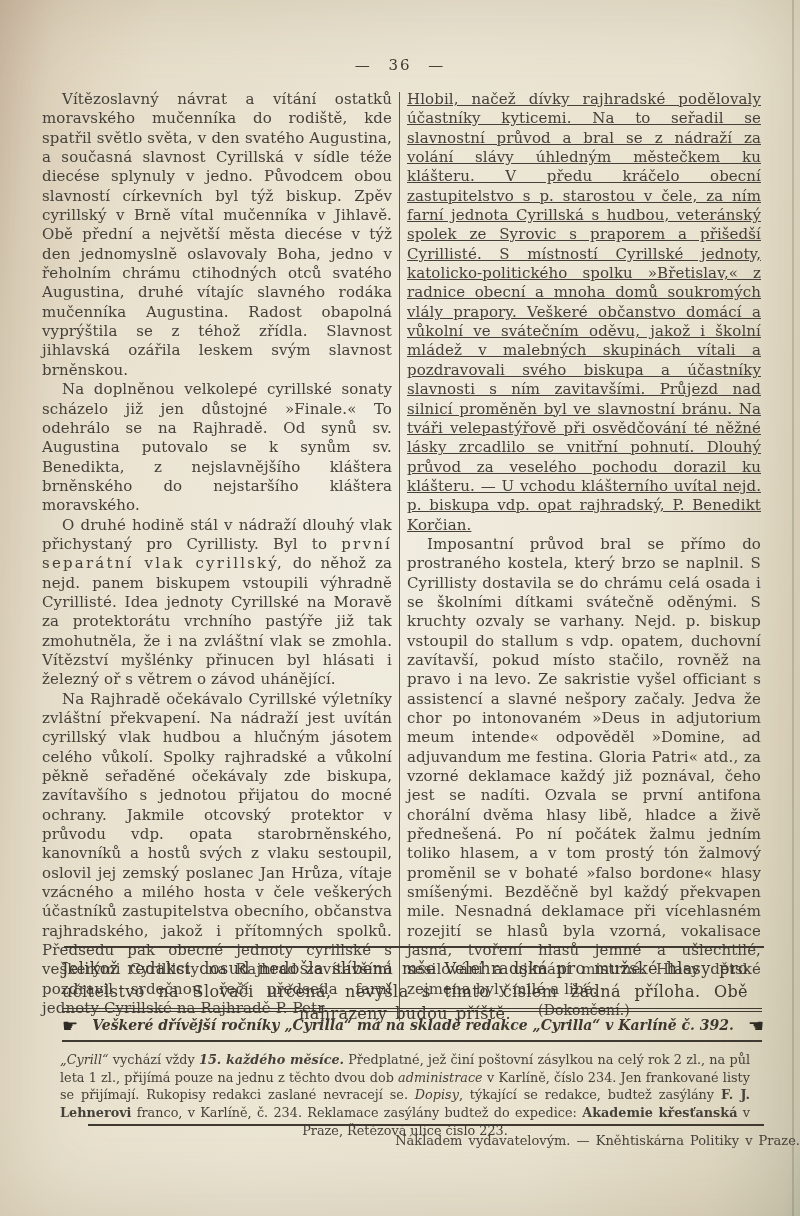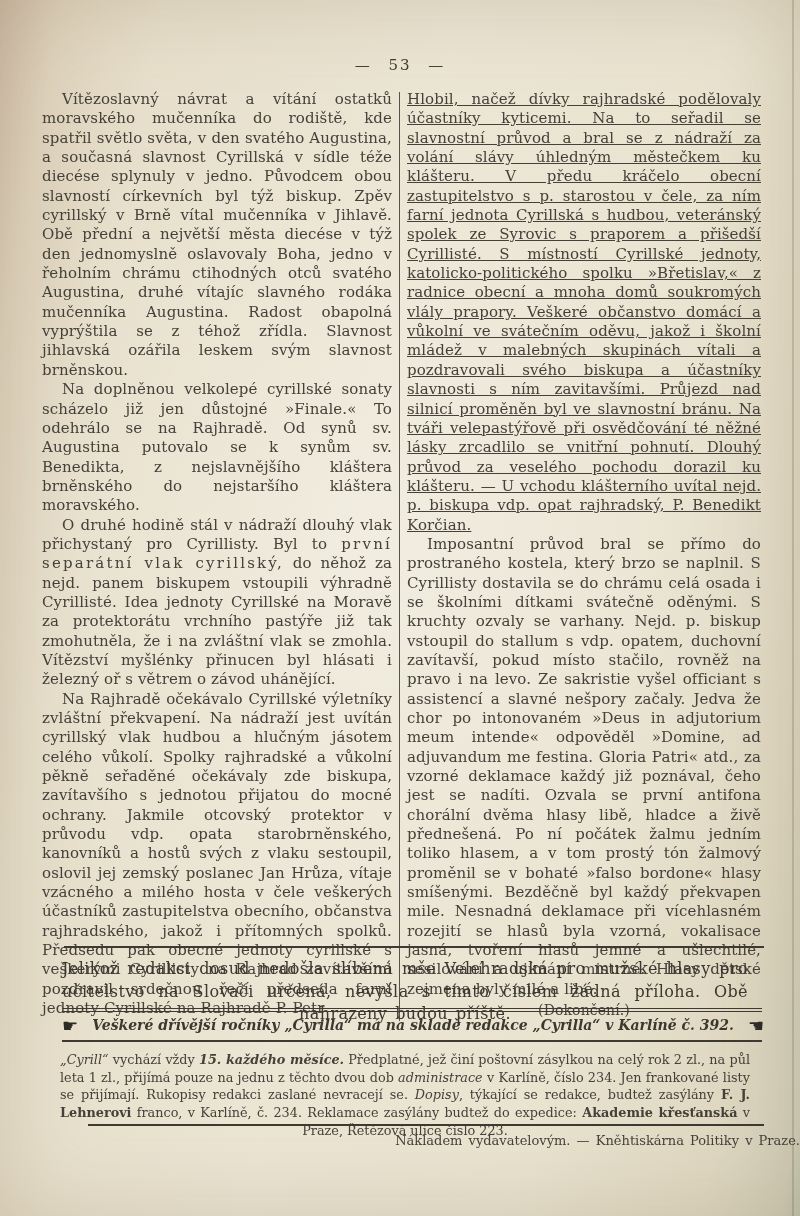--- a/index.html
+++ b/index.html
@@ -89,21 +89,21 @@
   .imprint {
     position: absolute; top: 1133px; left: 0; width: 100%;
     text-align: right; font-size: 13px; color: #45413a; word-spacing: 2px;
   }
 </style>
 </head>
 <body>
 
 <div class="page">
 
-  <div class="page-number">— 53 —</div>
+  <div class="page-number">— 36 —</div>
 
   <div class="columns">
 
     <div class="col col-left">
       <p>Vítězoslavný návrat a vítání ostatků moravského mučenníka do rodiště, kde spatřil světlo světa, v den svatého Augustina, a současná slavnost Cyrillská v sídle téže diecése splynuly v jedno. Původcem obou slavností církevních byl týž biskup. Zpěv cyrillský v Brně vítal mučenníka v Jihlavě. Obě přední a největší města diecése v týž den jednomyslně oslavovaly Boha, jedno v řeholním chrámu ctihodných otců svatého Augustina, druhé vítajíc slavného rodáka mučenníka Augustina. Radost obapolná vyprýštila se z téhož zřídla. Slavnost jihlavská ozářila leskem svým slavnost brněnskou.</p>
       <p>Na doplněnou velkolepé cyrillské sonaty scházelo již jen důstojné »Finale.« To odehrálo se na Rajhradě. Od synů sv. Augustina putovalo se k synům sv. Benedikta, z nejslavnějšího kláštera brněnského do nejstaršího kláštera moravského.</p>
       <p><span>O druhé hodině stál v nádraží dlouhý vlak přichystaný pro Cyrillisty. Byl to </span><span class="emphasis">první separátní vlak cyrillský,</span><span> do něhož za nejd. panem biskupem vstoupili výhradně Cyrillisté. Idea jednoty Cyrillské na Moravě za protektorátu vrchního pastýře již tak zmohutněla, že i na zvláštní vlak se zmohla. Vítězství myšlénky přinucen byl hlásati i železný oř s větrem o závod uhánějící.</span></p>
       <p>Na Rajhradě očekávalo Cyrillské výletníky zvláštní překvapení. Na nádraží jest uvítán cyrillský vlak hudbou a hlučným jásotem celého vůkolí. Spolky rajhradské a vůkolní pěkně seřaděné očekávaly zde biskupa, zavítavšího s jednotou přijatou do mocné ochrany. Jakmile otcovský protektor v průvodu vdp. opata starobrněnského, kanovníků a hostů svých z vlaku sestoupil, oslovil jej zemský poslanec Jan Hrůza, vítaje vzácného a milého hosta v čele veškerých účastníků zastupitelstva obecního, občanstva rajhradského, jakož i přítomných spolků. Předsedu pak obecné jednoty cyrillské s veškerými Cyrillisty na Rajhrad zavítavšími pozdravil srdečnou řečí předseda farní jednoty Cyrillské na Rajhradě P. Petr</p>
     </div>
 

